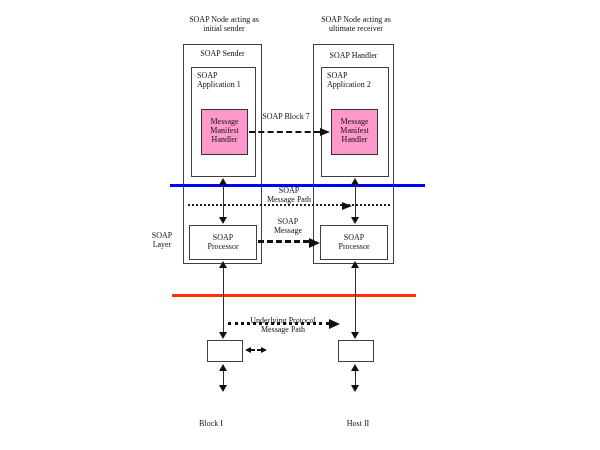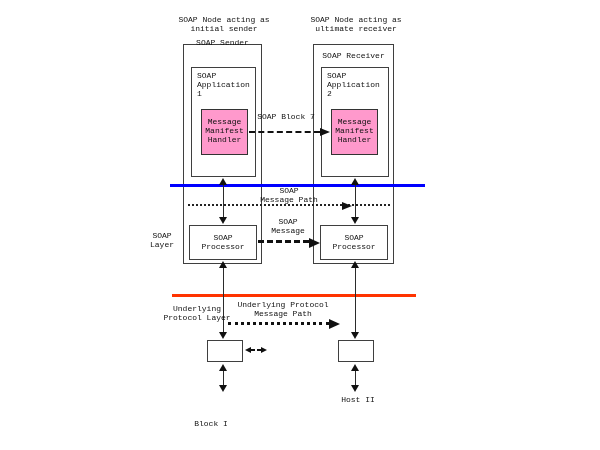--- a/index.html
+++ b/index.html
@@ -1,17 +1,17 @@
 <!DOCTYPE html>
 <html><head>
 <meta charset="utf-8">
 <style>
   html,body{margin:0;padding:0;background:#fff;}
   #canvas{position:relative;width:520px;height:450px;background:#ffffff;overflow:hidden;
-          font-family:Liberation Mono, monospace;color:#111;}
+          font-family:Liberation Serif, serif;color:#111;}
   .lbl{position:absolute;font-size:8px;line-height:9px;white-space:pre-line;z-index:4;}
   .center{text-align:center;}
   .box{position:absolute;border:1px solid #3f3f3f;background:transparent;box-sizing:border-box;z-index:1;}
   .fillbox{position:absolute;border:1px solid #333;box-sizing:border-box;z-index:2;}
   .hline{position:absolute;height:3px;z-index:2;}
   .dash{position:absolute;border-top:2px dashed #111;z-index:3;}
   .dashbold{position:absolute;border-top:3px dashed #111;z-index:3;}
   .dotfine{position:absolute;border-top:2px dotted #222;z-index:3;}
   .dotbold{position:absolute;border-top:3px dotted #111;z-index:3;}
   .head-right{position:absolute;width:0;height:0;border-style:solid;border-color:transparent;
@@ -34,22 +34,22 @@
 
 <div id="canvas">
 
   <div class="lbl center" style="left:169px;top:15px;width:110px">SOAP Node acting as
 initial sender</div>
   <div class="lbl center" style="left:301px;top:15px;width:110px">SOAP Node acting as
 ultimate receiver</div>
 
   <div class="box" style="left:183px;top:44px;width:79px;height:220px"></div>
   <div class="box" style="left:313px;top:44px;width:81px;height:220px"></div>
-  <div class="lbl center" style="left:183px;top:38px;width:79px">SOAP Sender</div>
-  <div class="lbl center" style="left:313px;top:51px;width:81px">SOAP Receiver</div>
+  <div class="lbl center" style="left:183px;top:49px;width:79px">SOAP Sender</div>
+  <div class="lbl center" style="left:313px;top:51px;width:81px">SOAP Handler</div>
 
   <div class="box" style="left:191px;top:67px;width:65px;height:110px"></div>
   <div class="box" style="left:321px;top:67px;width:68px;height:110px"></div>
   <div class="lbl" style="left:197px;top:71px;width:58px">SOAP
 Application 1</div>
   <div class="lbl" style="left:327px;top:71px;width:60px">SOAP
 Application 2</div>
 
   <div class="fillbox" style="left: 201px; top: 109px; width: 47px; height: 46px; background-color: rgb(255, 153, 204);"></div>
   <div class="fillbox" style="left: 331px; top: 109px; width: 47px; height: 46px; background-color: rgb(255, 153, 204);"></div>
@@ -81,36 +81,34 @@
   <div class="lbl center" style="left:320px;top:233px;width:68px">SOAP
 Processor</div>
 
   <div class="lbl center" style="left:253px;top:217px;width:70px">SOAP
 Message</div>
   <div class="dashbold" style="left:258px;top:240px;width:51px"></div>
   <div class="head-right hr-m" style="left:309px;top:238px"></div>
 
   <div class="hline" style="left: 172px; top: 294px; width: 244px; background-color: rgb(255, 51, 0);"></div>
 
-  <div class="lbl center" style="left:157px;top:304px;width:80px">Underlying
-Protocol Layer</div>
-  <div class="lbl center" style="left:233px;top:300px;width:100px">Underlying Protocol
+  <div class="lbl center" style="left:233px;top:316px;width:100px">Underlying Protocol
 Message Path</div>
   <div class="dotbold" style="left:228px;top:322px;width:101px"></div>
   <div class="head-right hr-m" style="left:329px;top:319px"></div>
 
   <div class="box" style="left:207px;top:340px;width:36px;height:22px"></div>
   <div class="box" style="left:338px;top:340px;width:36px;height:22px"></div>
 
   <div class="mini mini-left" style="left:251px;top:349px;width:4px"></div>
   <div class="mini mini-right" style="left:257px;top:349px;width:4px"></div>
 
   <div class="varrow" style="left:223px;top:185px;height:32px"></div>
   <div class="varrow" style="left:355px;top:185px;height:32px"></div>
   <div class="varrow" style="left:223px;top:268px;height:64px"></div>
   <div class="varrow" style="left:355px;top:268px;height:64px"></div>
   <div class="varrow" style="left:223px;top:371px;height:14px"></div>
   <div class="varrow" style="left:355px;top:371px;height:14px"></div>
 
   <div class="lbl center" style="left:181px;top:419px;width:60px">Block I</div>
-  <div class="lbl center" style="left:328px;top:395px;width:60px">Host II</div>
+  <div class="lbl center" style="left:328px;top:419px;width:60px">Host II</div>
 
 </div>
 
 </body></html>

